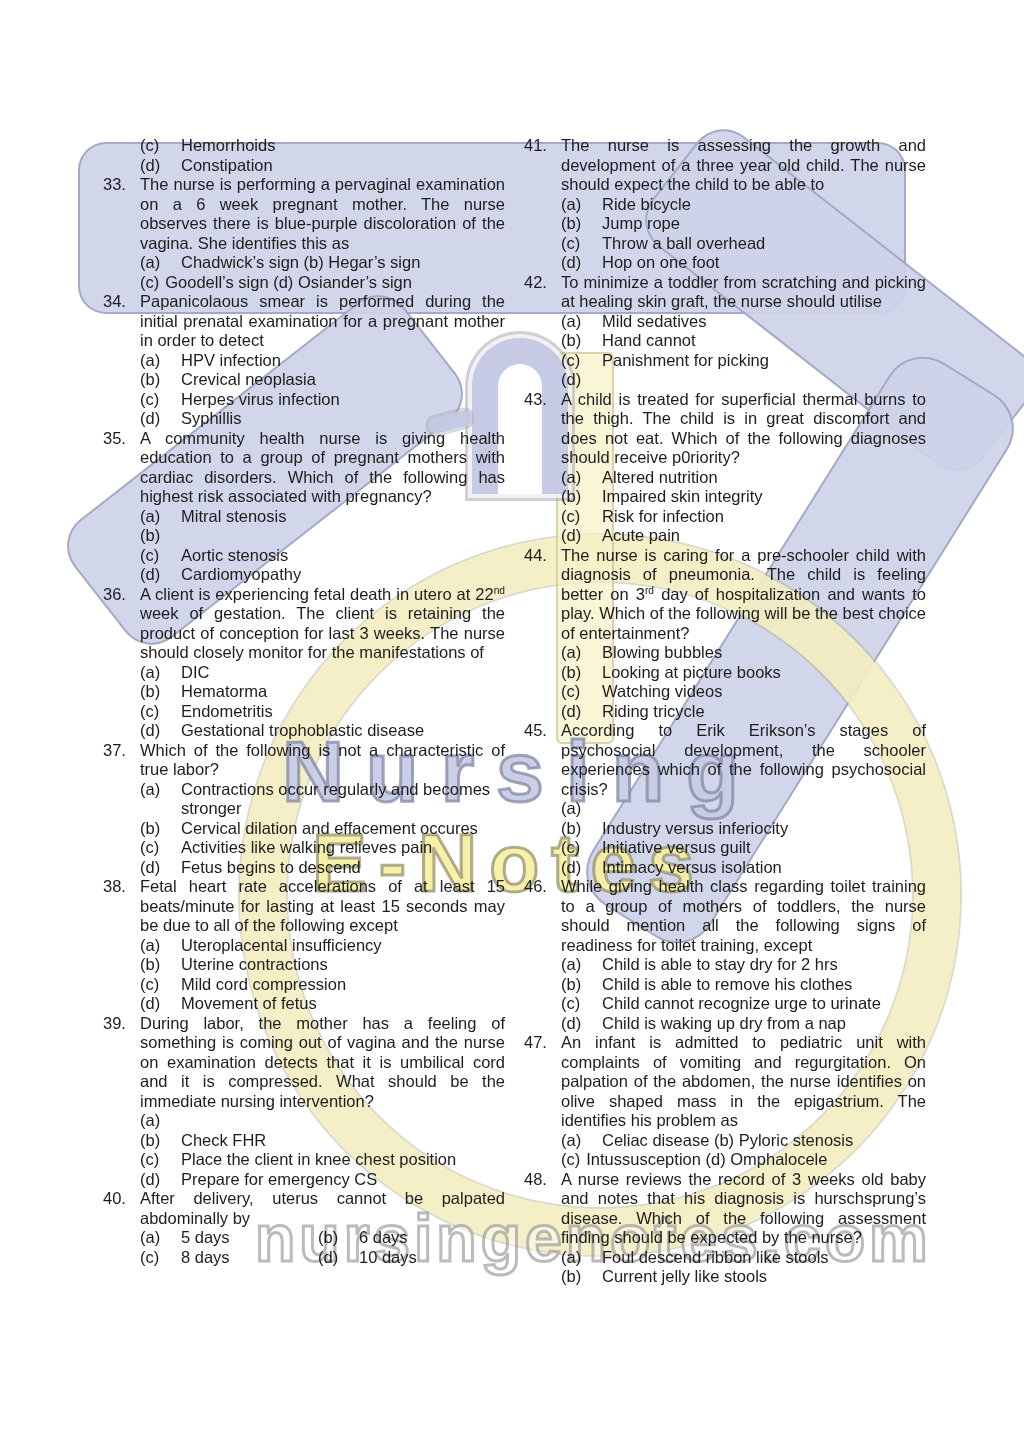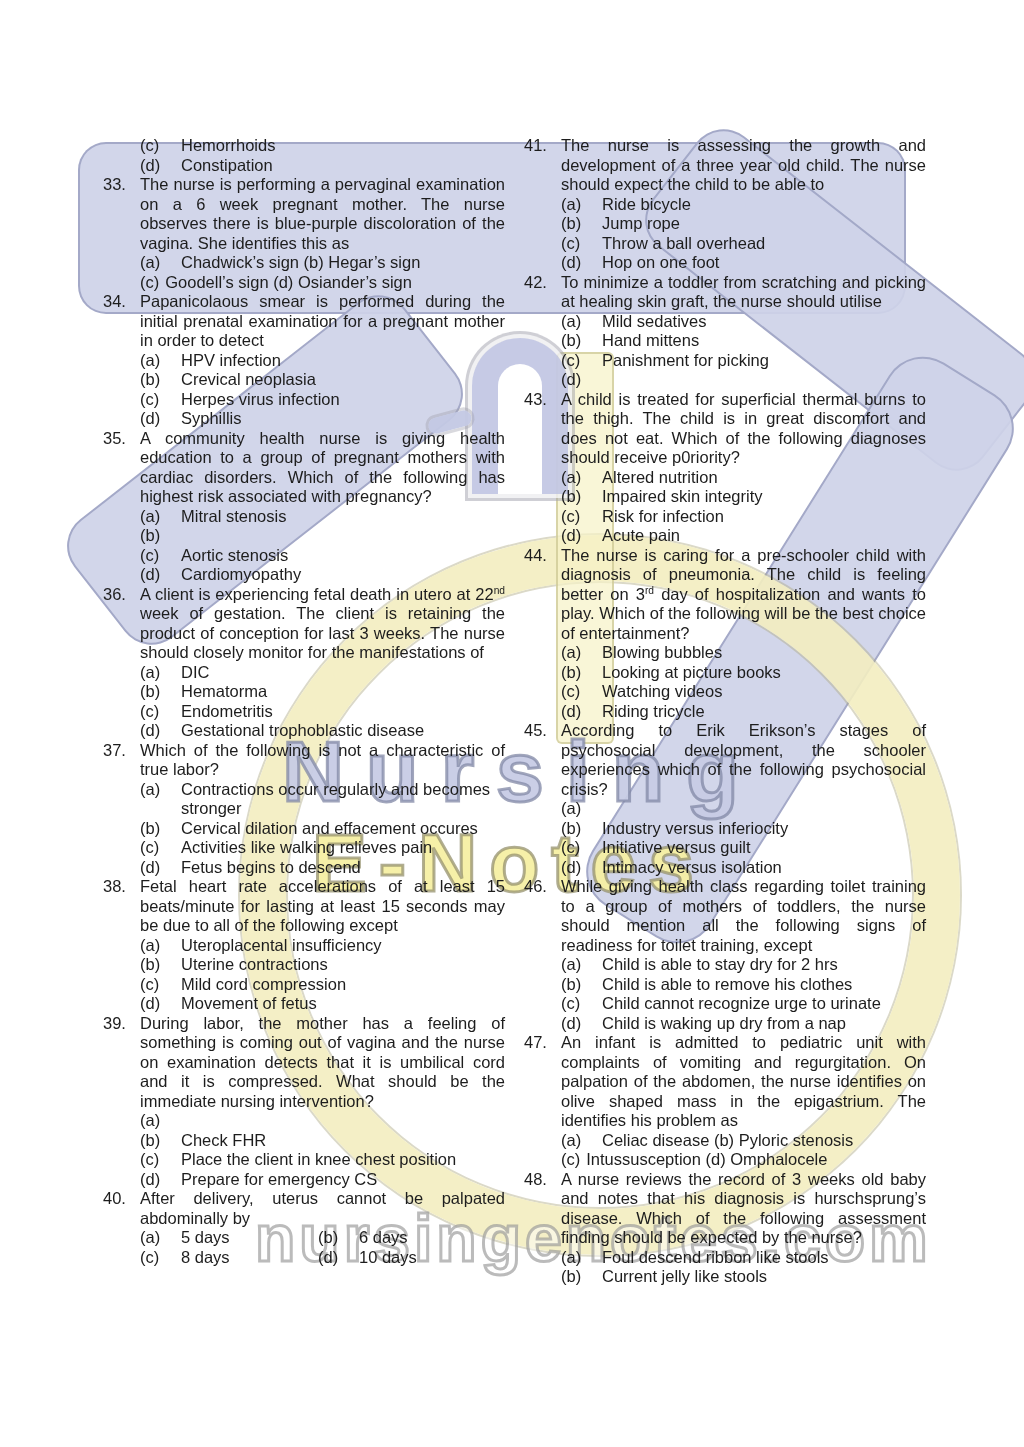--- a/index.html
+++ b/index.html
@@ -336,21 +336,21 @@
       <div class="q">
         <div class="q-num">42.</div>
         <div class="q-body">
           <div class="q-text">To minimize a toddler from scratching and picking at healing skin graft, the nurse should utilise</div>
           <div class="opt">
             <span class="opt-label">(a)</span>
             <span class="opt-text">Mild sedatives</span>
           </div>
           <div class="opt">
             <span class="opt-label">(b)</span>
-            <span class="opt-text">Hand mittens</span>
+            <span class="opt-text">Hand cannot</span>
           </div>
           <div class="opt">
             <span class="opt-label">(c)</span>
             <span class="opt-text">Panishment for picking</span>
           </div>
           <div class="opt">
             <span class="opt-label">(d)</span>
           </div>
         </div>
       </div>

